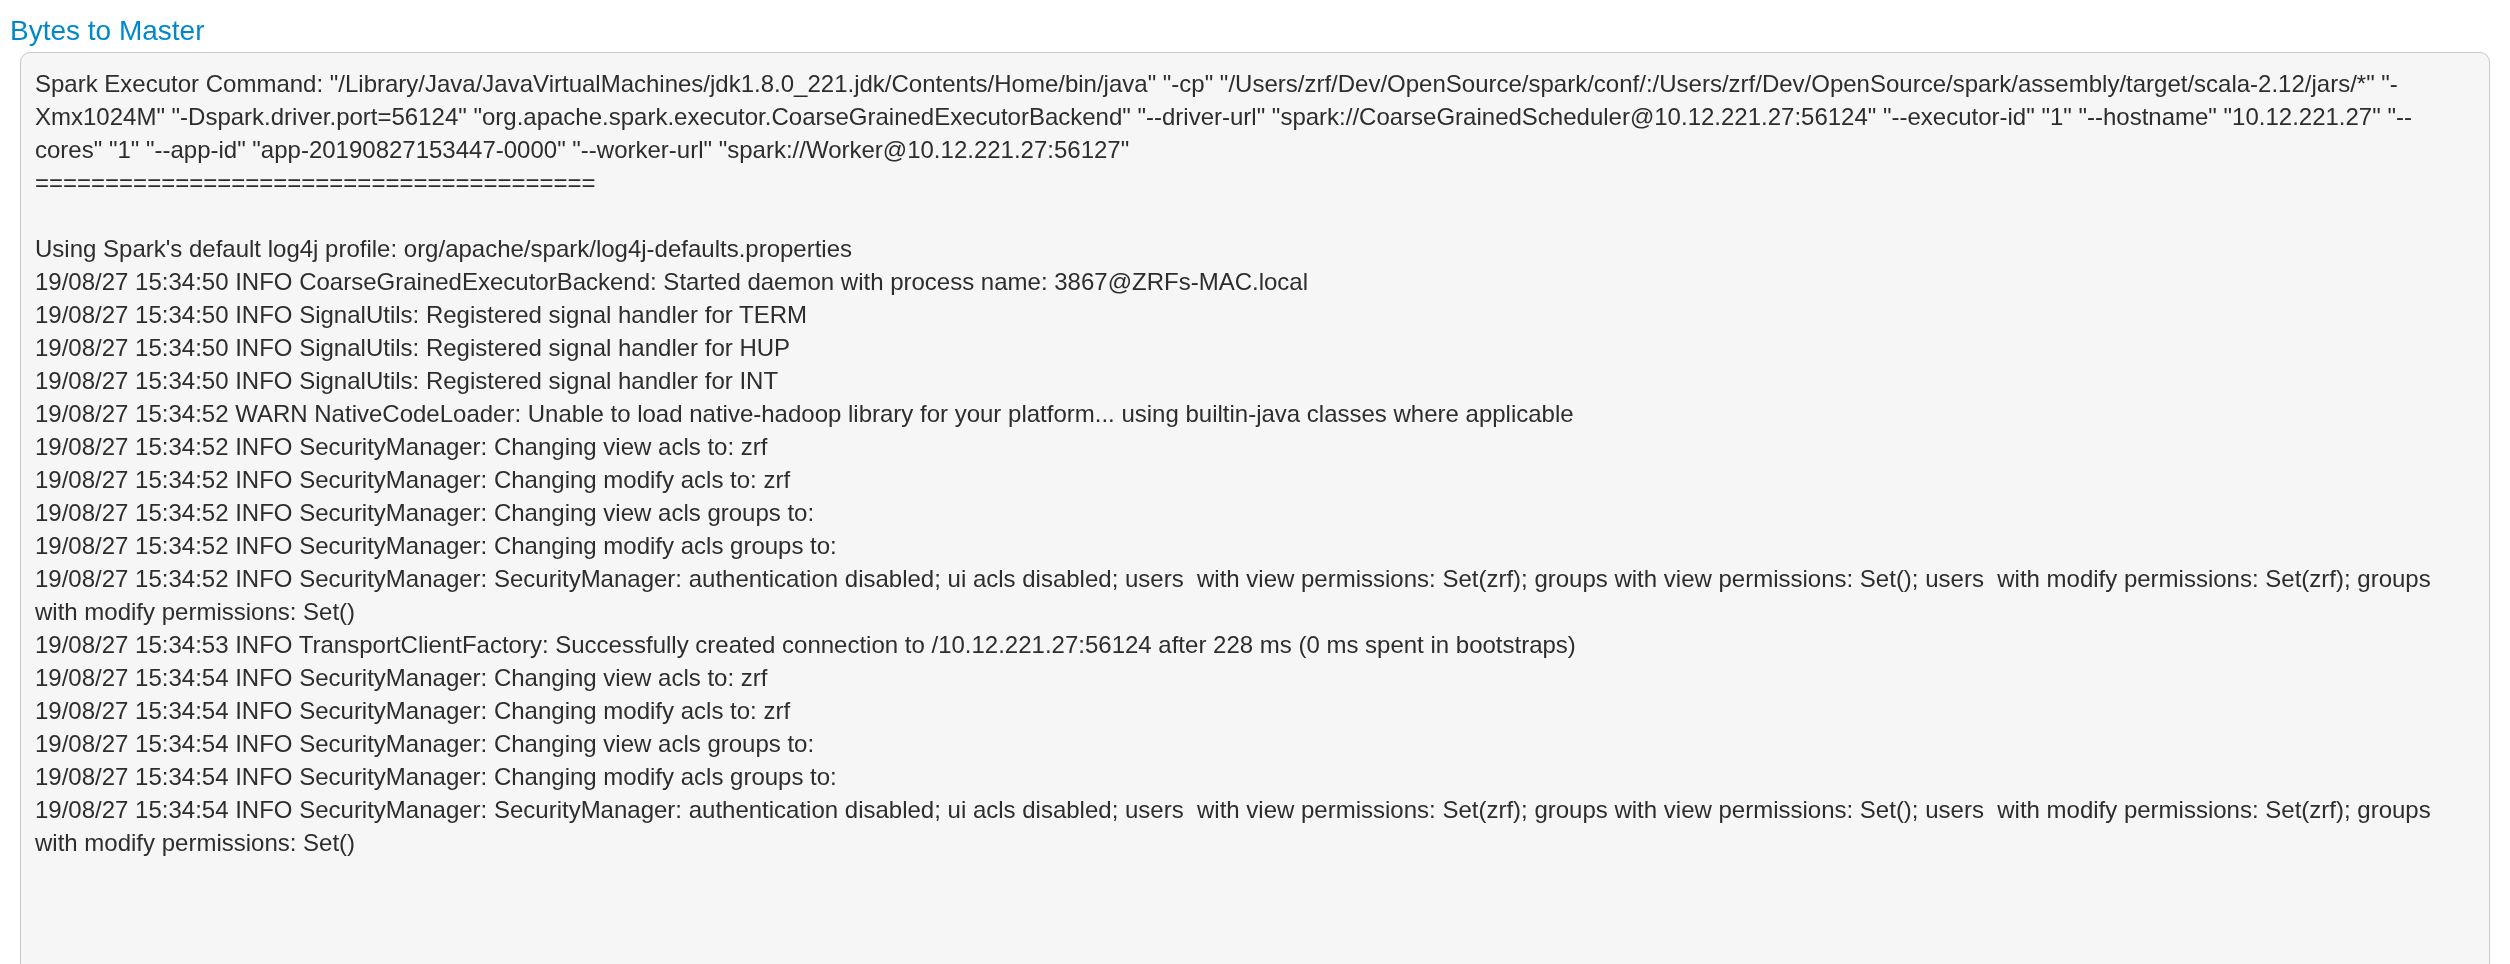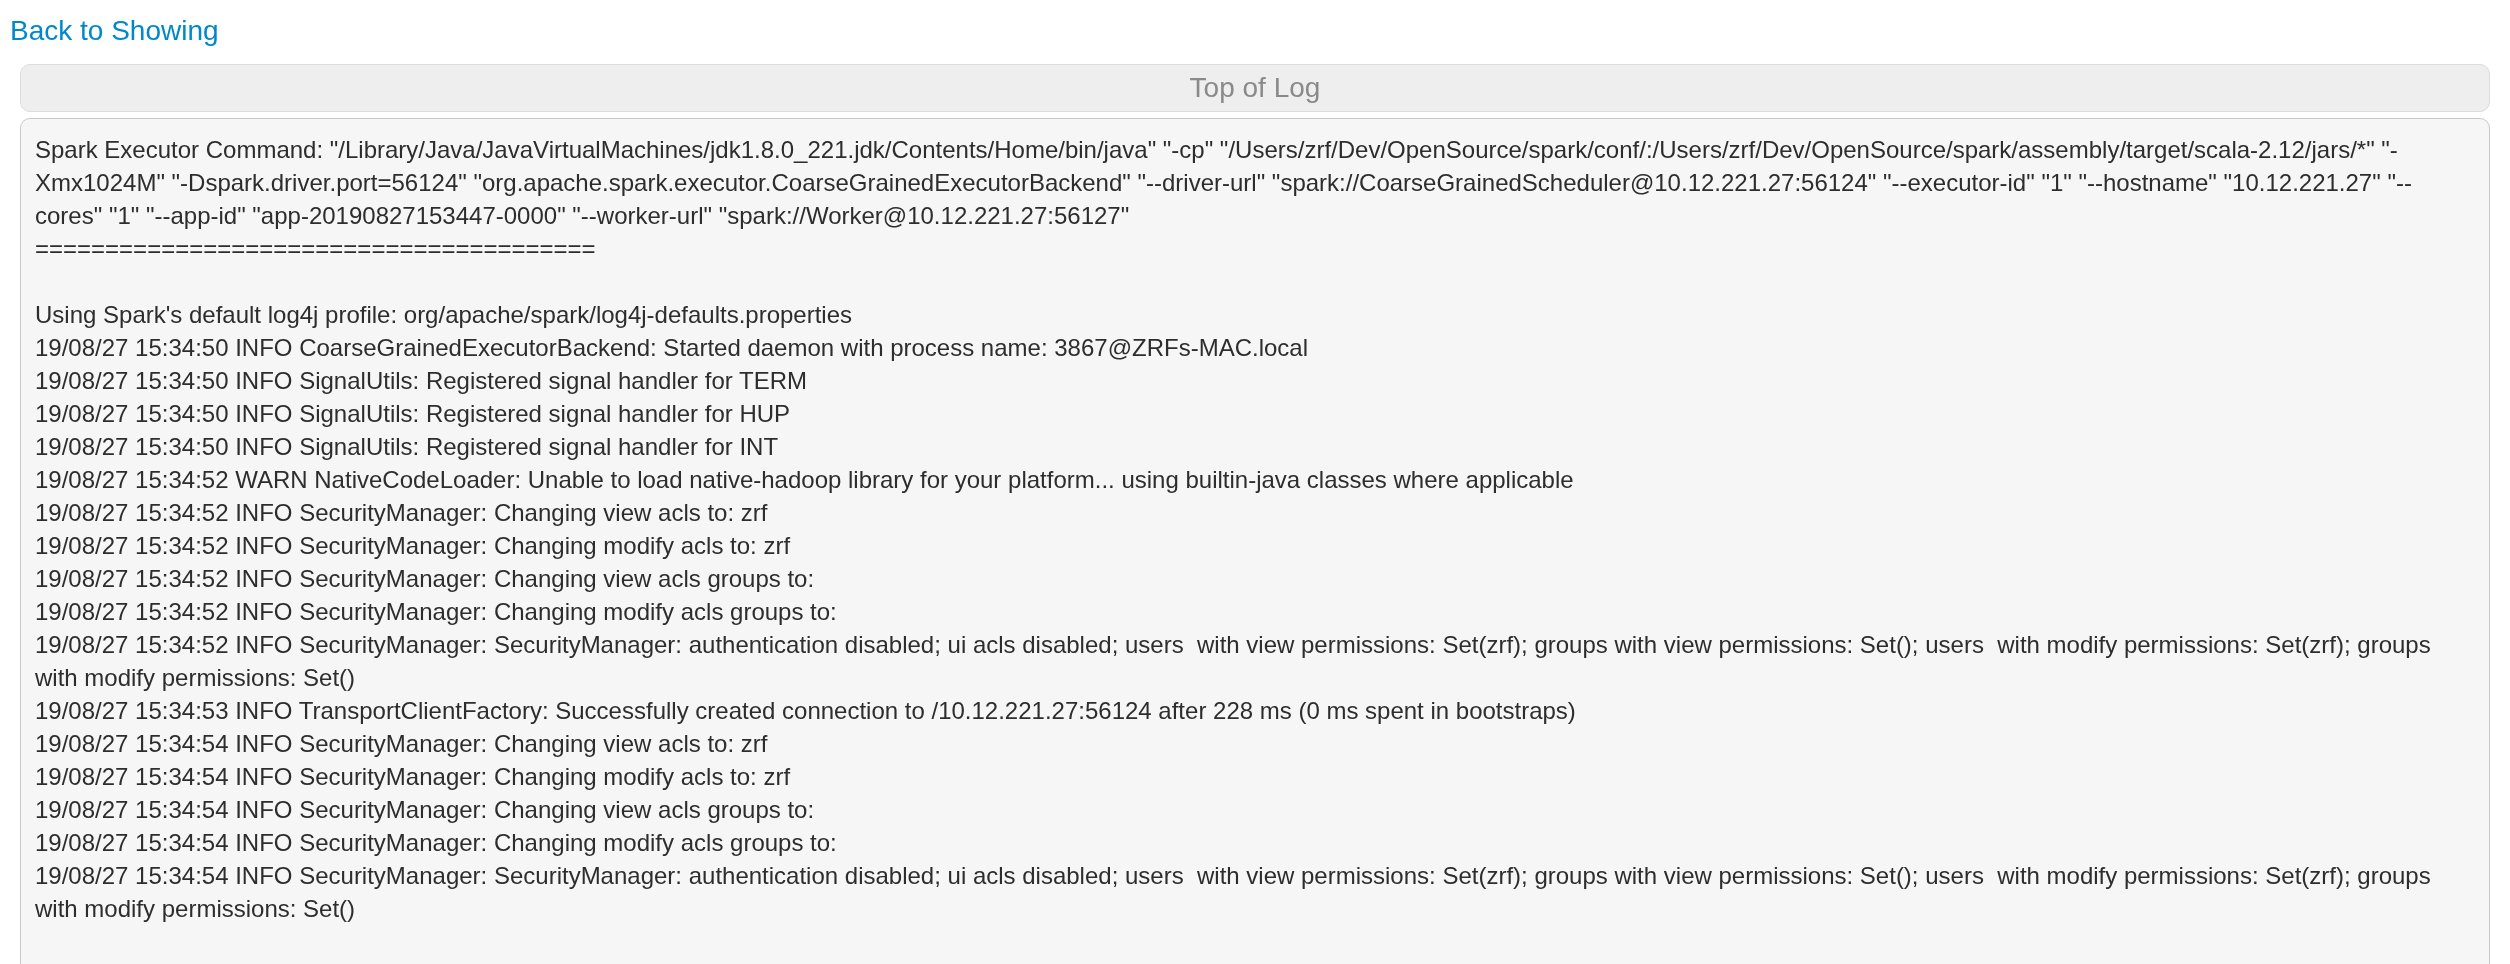--- a/index.html
+++ b/index.html
@@ -65,27 +65,24 @@
     line-height: 33px;
     color: #2d2d2d;
   }
 </style>
 </head>
 <body>
 
 <div class="page">
 
   <p class="back-row">
-    <a href="#" class="back-link">Back to Showing</a>
+    <a href="#" class="back-link">Bytes to Master</a>
   </p>
 
 
-  <div class="log-nav-bar">
-    <span class="log-nav-label">Top of Log</span>
-  </div>
 
   <div class="log-box">
     <div class="log-text">Spark Executor Command: "/Library/Java/JavaVirtualMachines/jdk1.8.0_221.jdk/Contents/Home/bin/java" "-cp" "/Users/zrf/Dev/OpenSource/spark/conf/:/Users/zrf/Dev/OpenSource/spark/assembly/target/scala-2.12/jars/*" "-Xmx1024M" "-Dspark.driver.port=56124" "org.apache.spark.executor.CoarseGrainedExecutorBackend" "--driver-url" "spark://CoarseGrainedScheduler@10.12.221.27:56124" "--executor-id" "1" "--hostname" "10.12.221.27" "--cores" "1" "--app-id" "app-20190827153447-0000" "--worker-url" "spark://Worker@10.12.221.27:56127"
 ========================================
 
 Using Spark's default log4j profile: org/apache/spark/log4j-defaults.properties
 19/08/27 15:34:50 INFO CoarseGrainedExecutorBackend: Started daemon with process name: 3867@ZRFs-MAC.local
 19/08/27 15:34:50 INFO SignalUtils: Registered signal handler for TERM
 19/08/27 15:34:50 INFO SignalUtils: Registered signal handler for HUP
 19/08/27 15:34:50 INFO SignalUtils: Registered signal handler for INT

